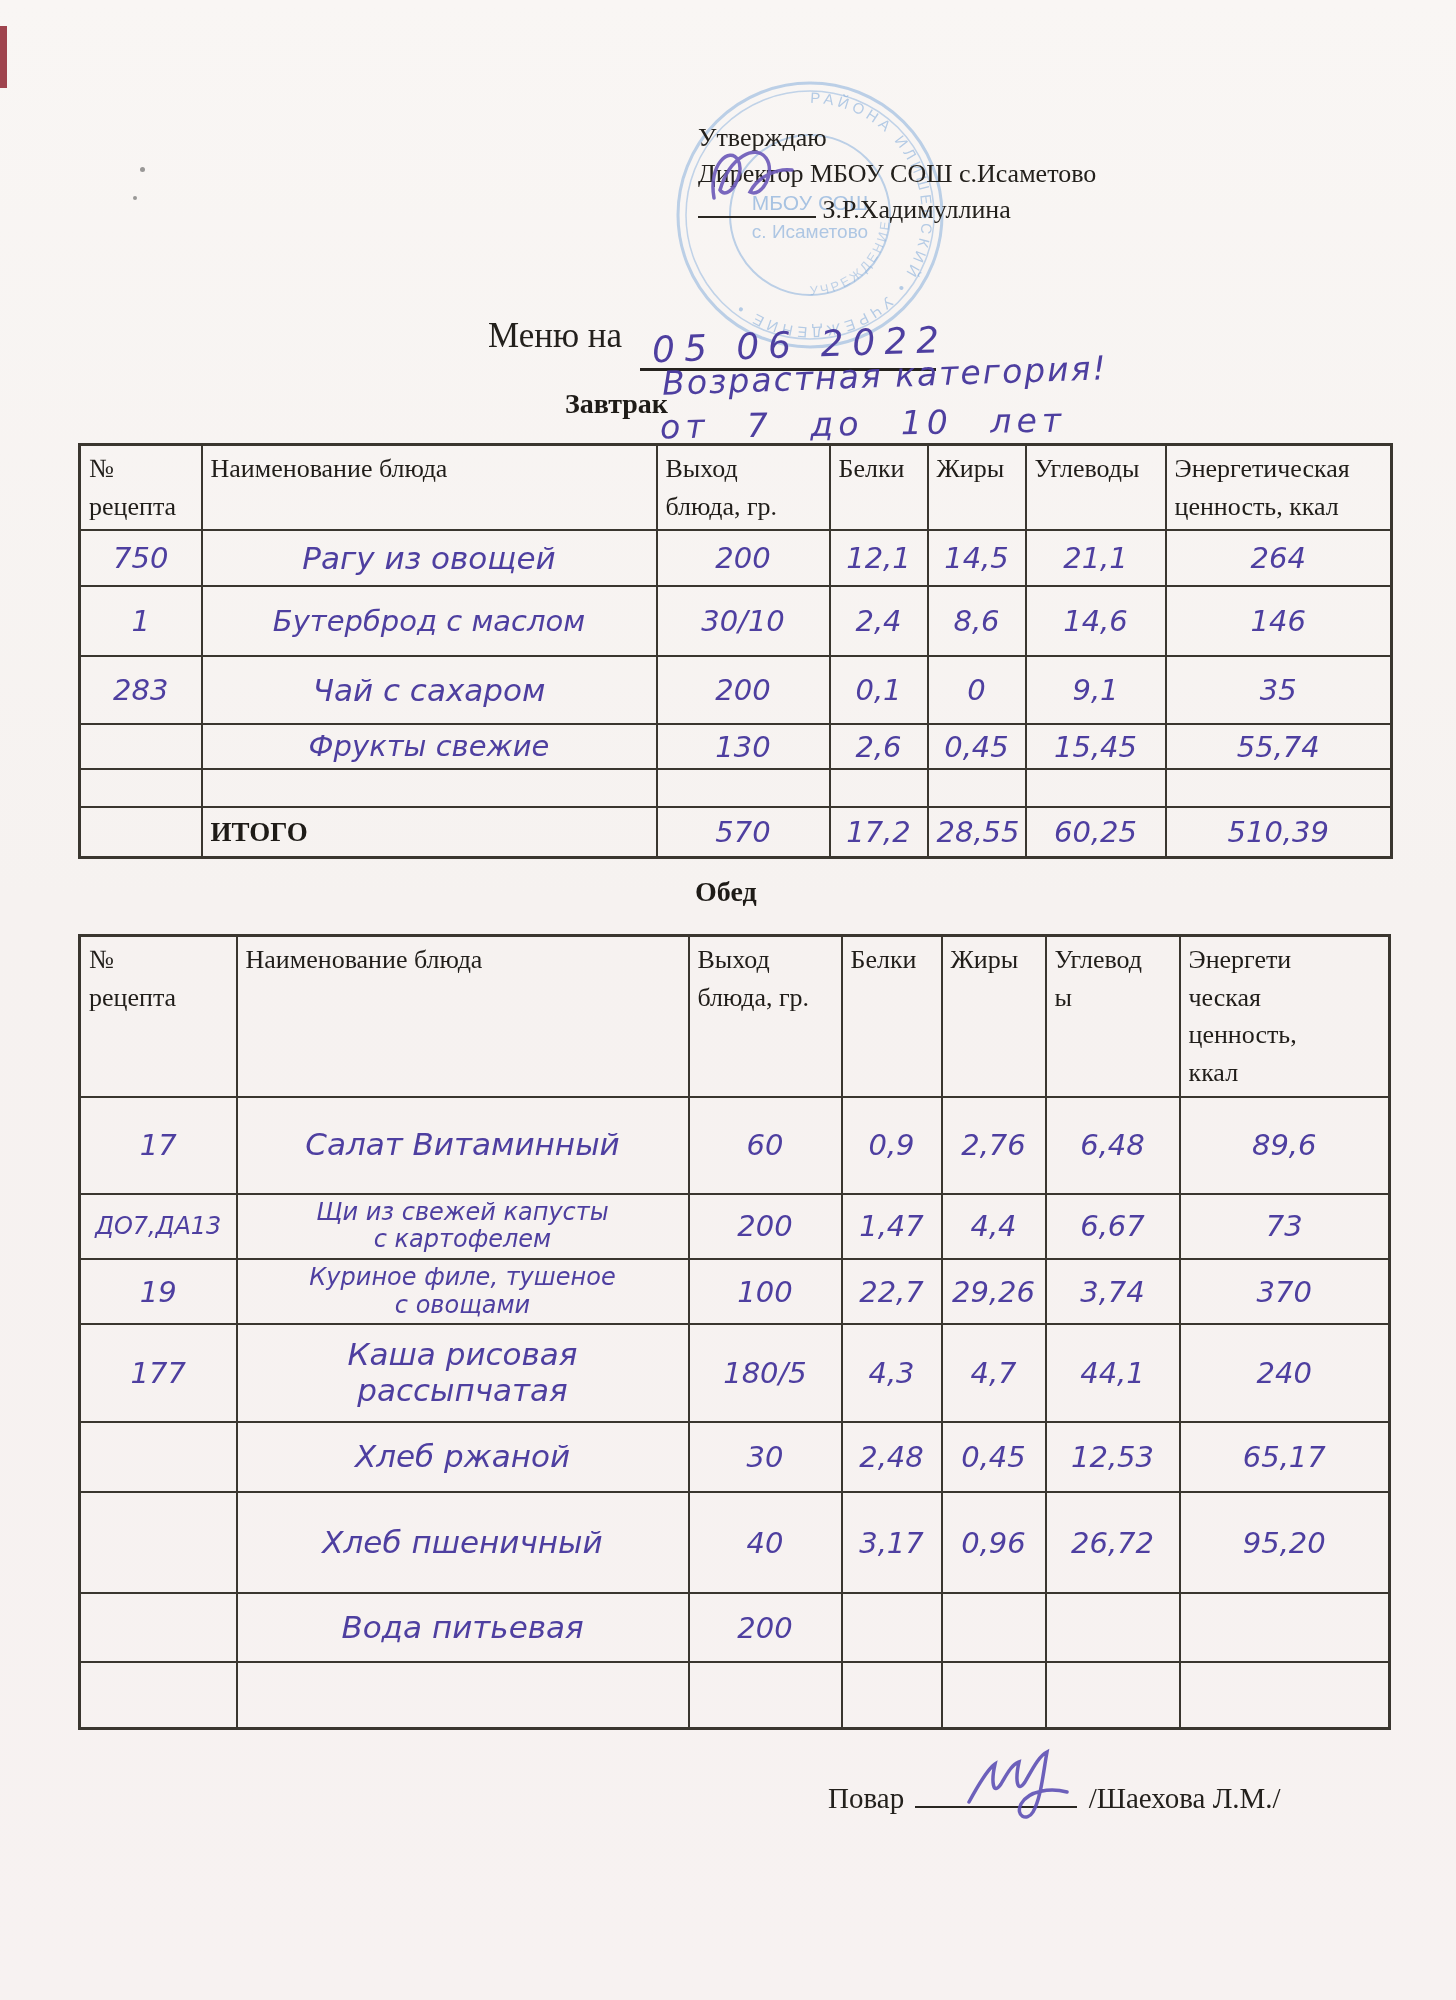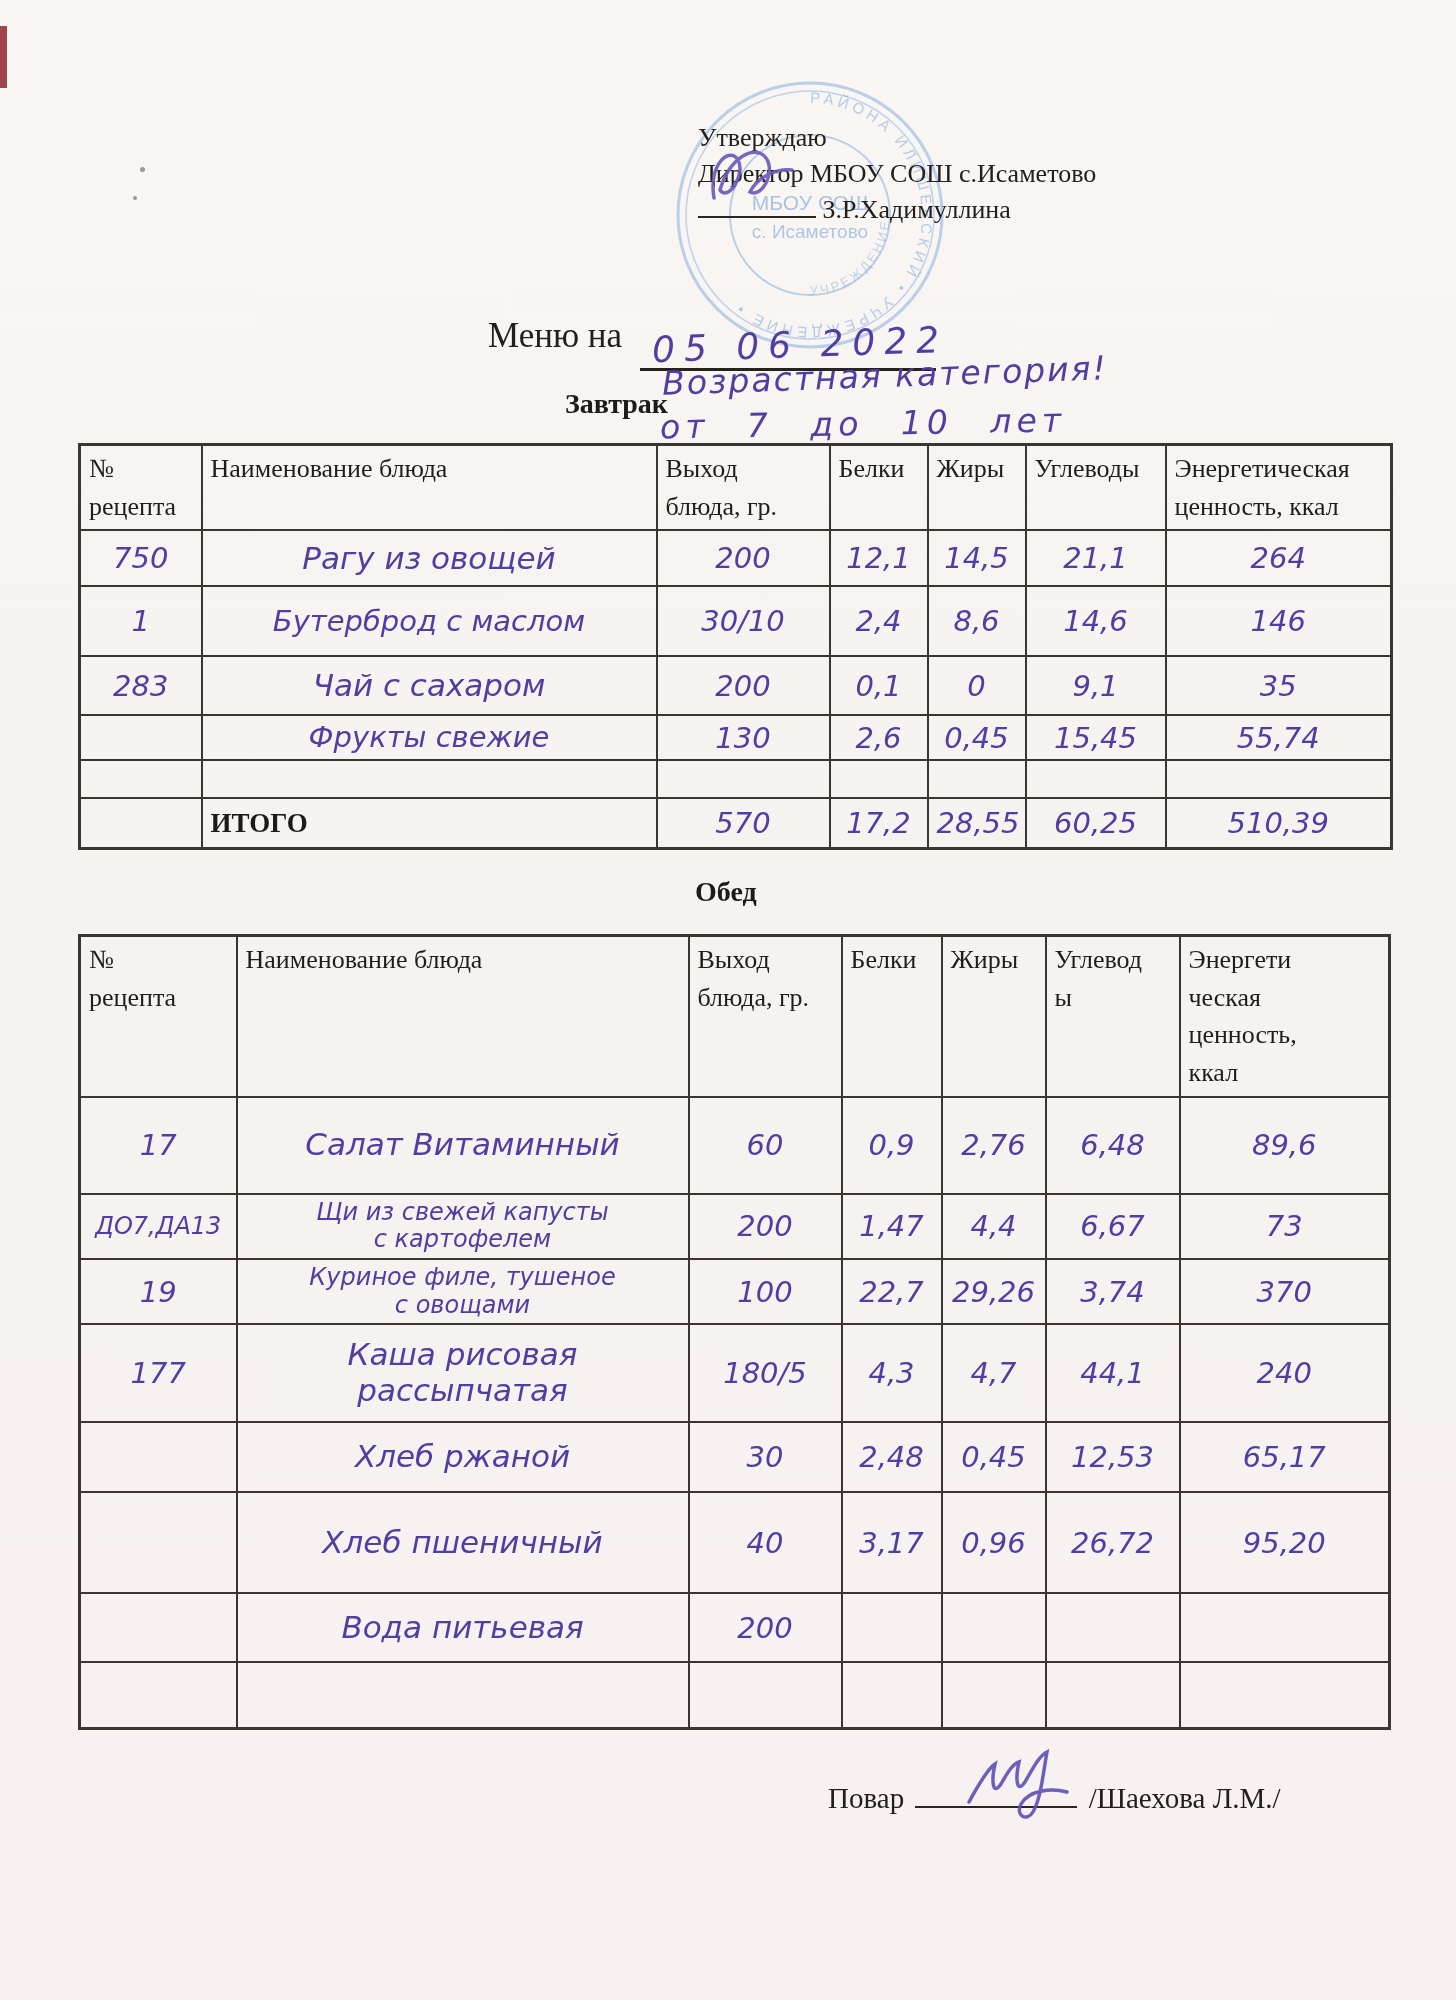--- a/index.html
+++ b/index.html
@@ -130,21 +130,21 @@
       </tr>
       <tr style="height:70px">
         <td class="hw">1</td>
         <td class="hw name">Бутерброд с маслом</td>
         <td class="hw">30/10</td>
         <td class="hw">2,4</td>
         <td class="hw">8,6</td>
         <td class="hw">14,6</td>
         <td class="hw">146</td>
       </tr>
-      <tr style="height:59px">
+      <tr style="height:68px">
         <td class="hw">283</td>
         <td class="hw name big">Чай с сахаром</td>
         <td class="hw">200</td>
         <td class="hw">0,1</td>
         <td class="hw">0</td>
         <td class="hw">9,1</td>
         <td class="hw">35</td>
       </tr>
       <tr style="height:45px">
         <td class="hw"></td>

